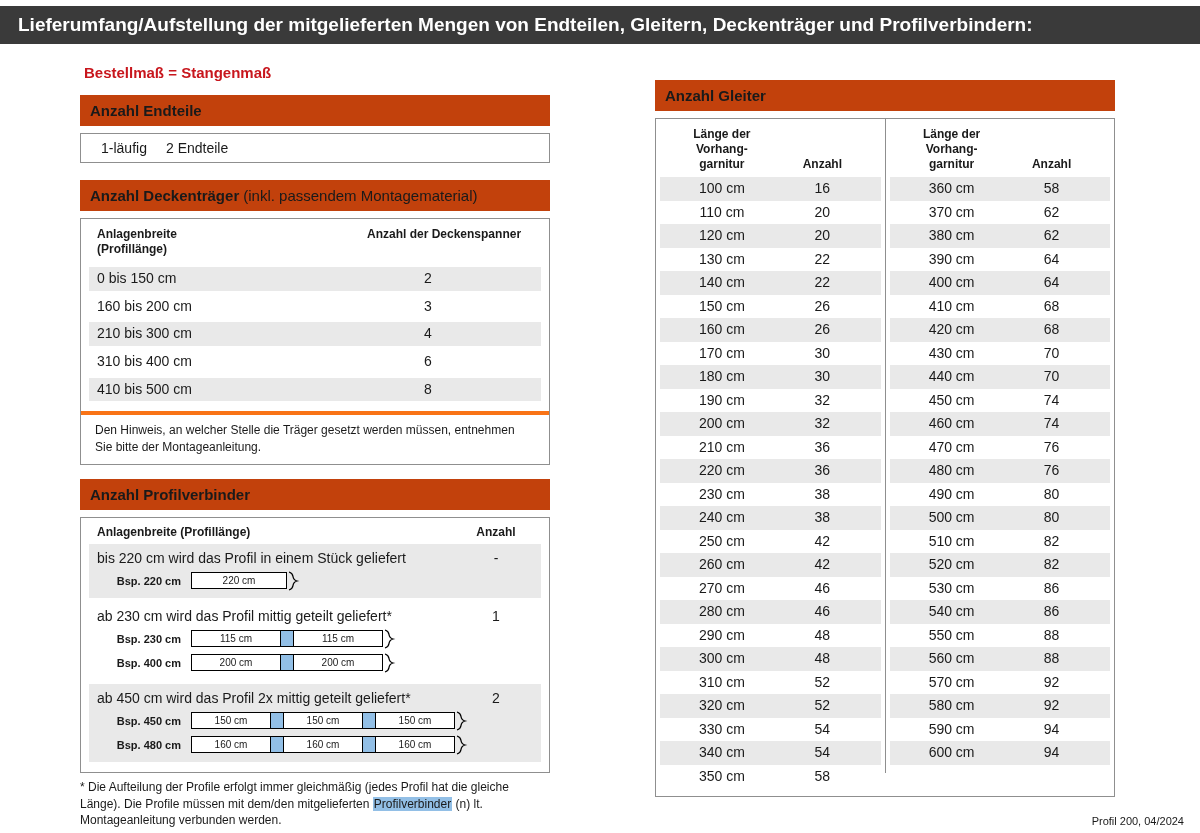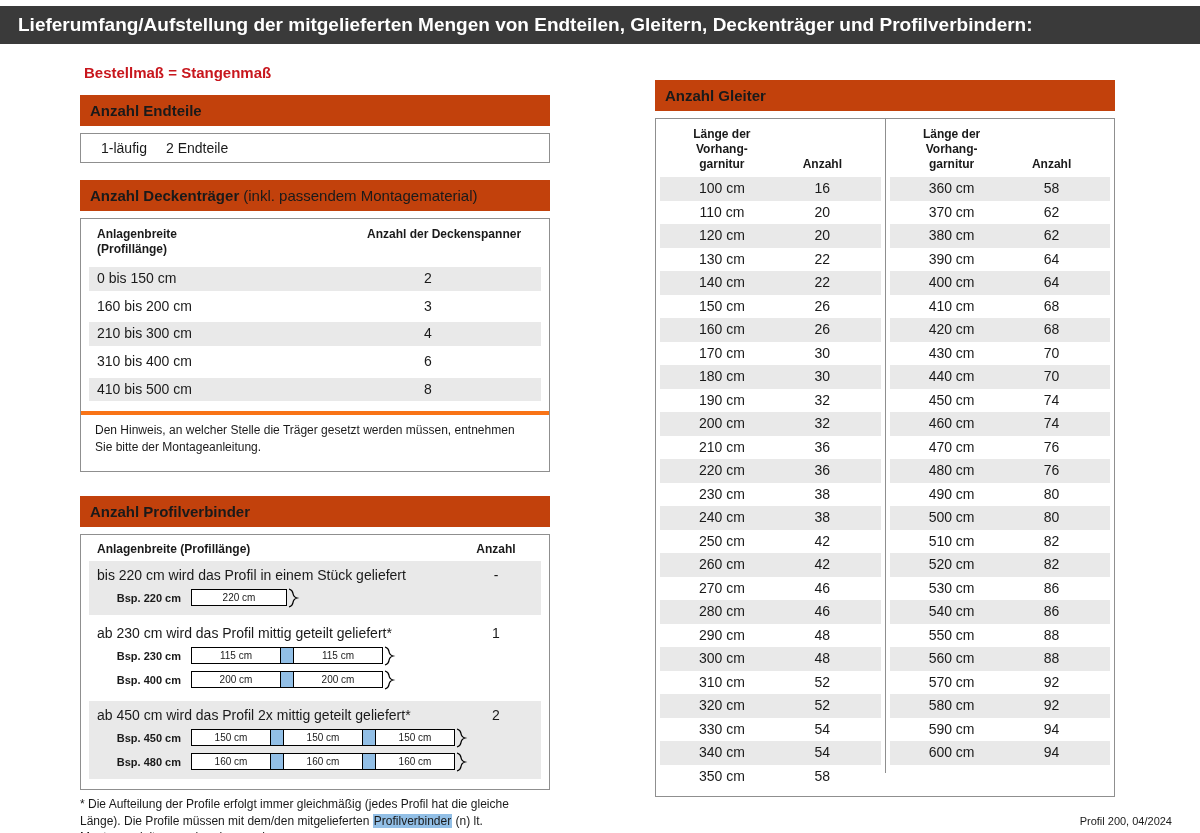--- a/index.html
+++ b/index.html
@@ -18,25 +18,25 @@
     padding-left:10px;box-sizing:border-box;}
   .section-bar .normal{font-weight:normal;margin-left:4px;}
 
   .box{border:1px solid #8f8f8f;background:#fff;box-sizing:border-box;}
 
   
   .et-box{margin-top:7px;height:30px;display:flex;align-items:center;font-size:14px;}
   .et-label{padding-left:20px;width:85px;box-sizing:border-box;}
 
   .mt17{margin-top:17px;}
-  .mt16{margin-top:24px;}
+  .mt16{margin-top:14px;}
   .mt7{margin-top:7px;}
 
   
-  .dt-box{padding-bottom:7px;}
+  .dt-box{padding-bottom:0;}
   .dt-header{display:flex;padding:8px 0 6px;font-size:12px;font-weight:bold;line-height:1.25;}
   .dt-h1{flex:1;padding-left:16px;}
   .dt-h2{width:182px;}
   .dt-rows{padding-bottom:6px;}
   .dt-row{display:flex;height:23.7px;line-height:23.7px;font-size:14px;margin:4px 8px;}
   .dt-range{flex:1;padding-left:8px;}
   .dt-count{width:117px;}
   .stripe{background:#e9e9e9;}
   .dt-note{border-top:4px solid #f97316;padding:7px 14px 9px;font-size:12px;line-height:1.35;}
 
@@ -67,21 +67,21 @@
   .gl-half{width:50%;box-sizing:border-box;padding:6px 4px 8px;}
   .gl-half.right{border-left:1px solid #8f8f8f;}
   .gl-head{display:flex;align-items:flex-end;padding-bottom:5px;min-height:47px;}
   .gl-head-len{width:56%;text-align:center;font-size:12px;font-weight:bold;line-height:1.25;}
   .gl-head-cnt{width:44%;text-align:center;font-size:12px;font-weight:bold;padding-right:20px;
     box-sizing:border-box;padding-bottom:1px;}
   .gl-row{display:flex;height:23.5px;line-height:23.5px;font-size:14px;}
   .gl-len{width:56%;text-align:center;}
   .gl-cnt{width:44%;text-align:center;padding-right:20px;box-sizing:border-box;}
 
-  .page-footer{position:absolute;top:815px;right:28px;font-size:11px;}
+  .page-footer{position:absolute;top:815px;right:16px;font-size:11px;}
 </style>
 </head>
 <body>
 
 <div id="page">
 
   <div class="titlebar">Lieferumfang/Aufstellung der mitgelieferten Mengen von Endteilen, Gleitern, Deckenträger und Profilverbindern:</div>
 
   <div class="left-col">
 

